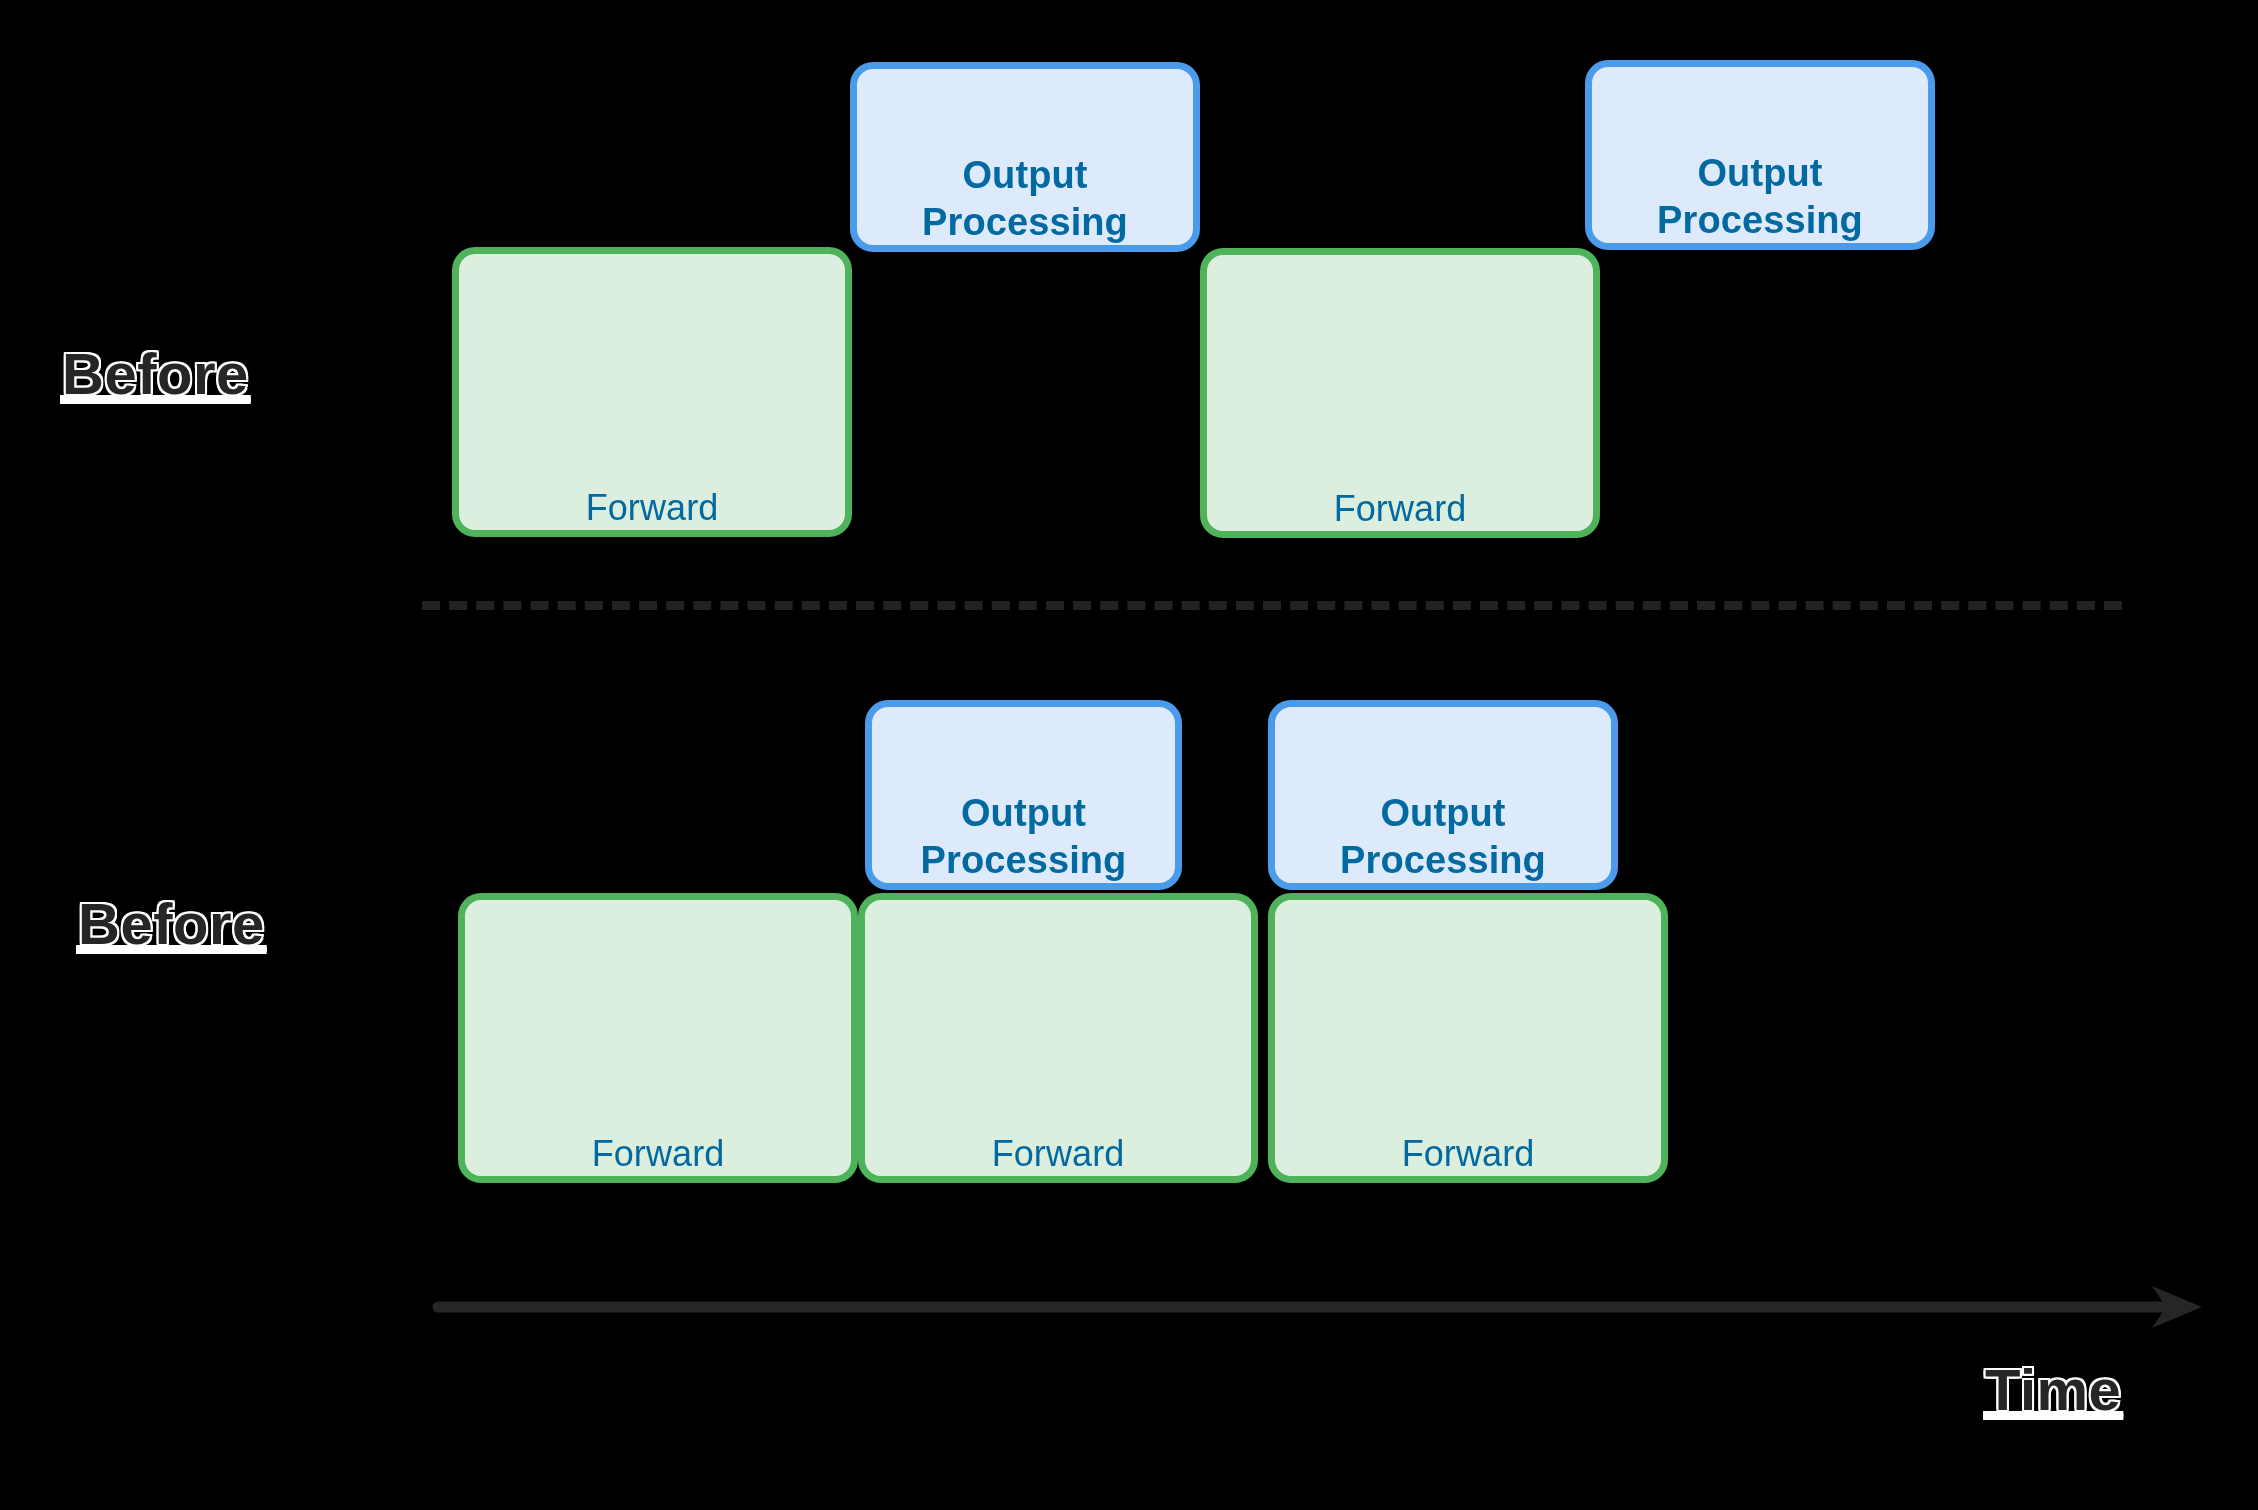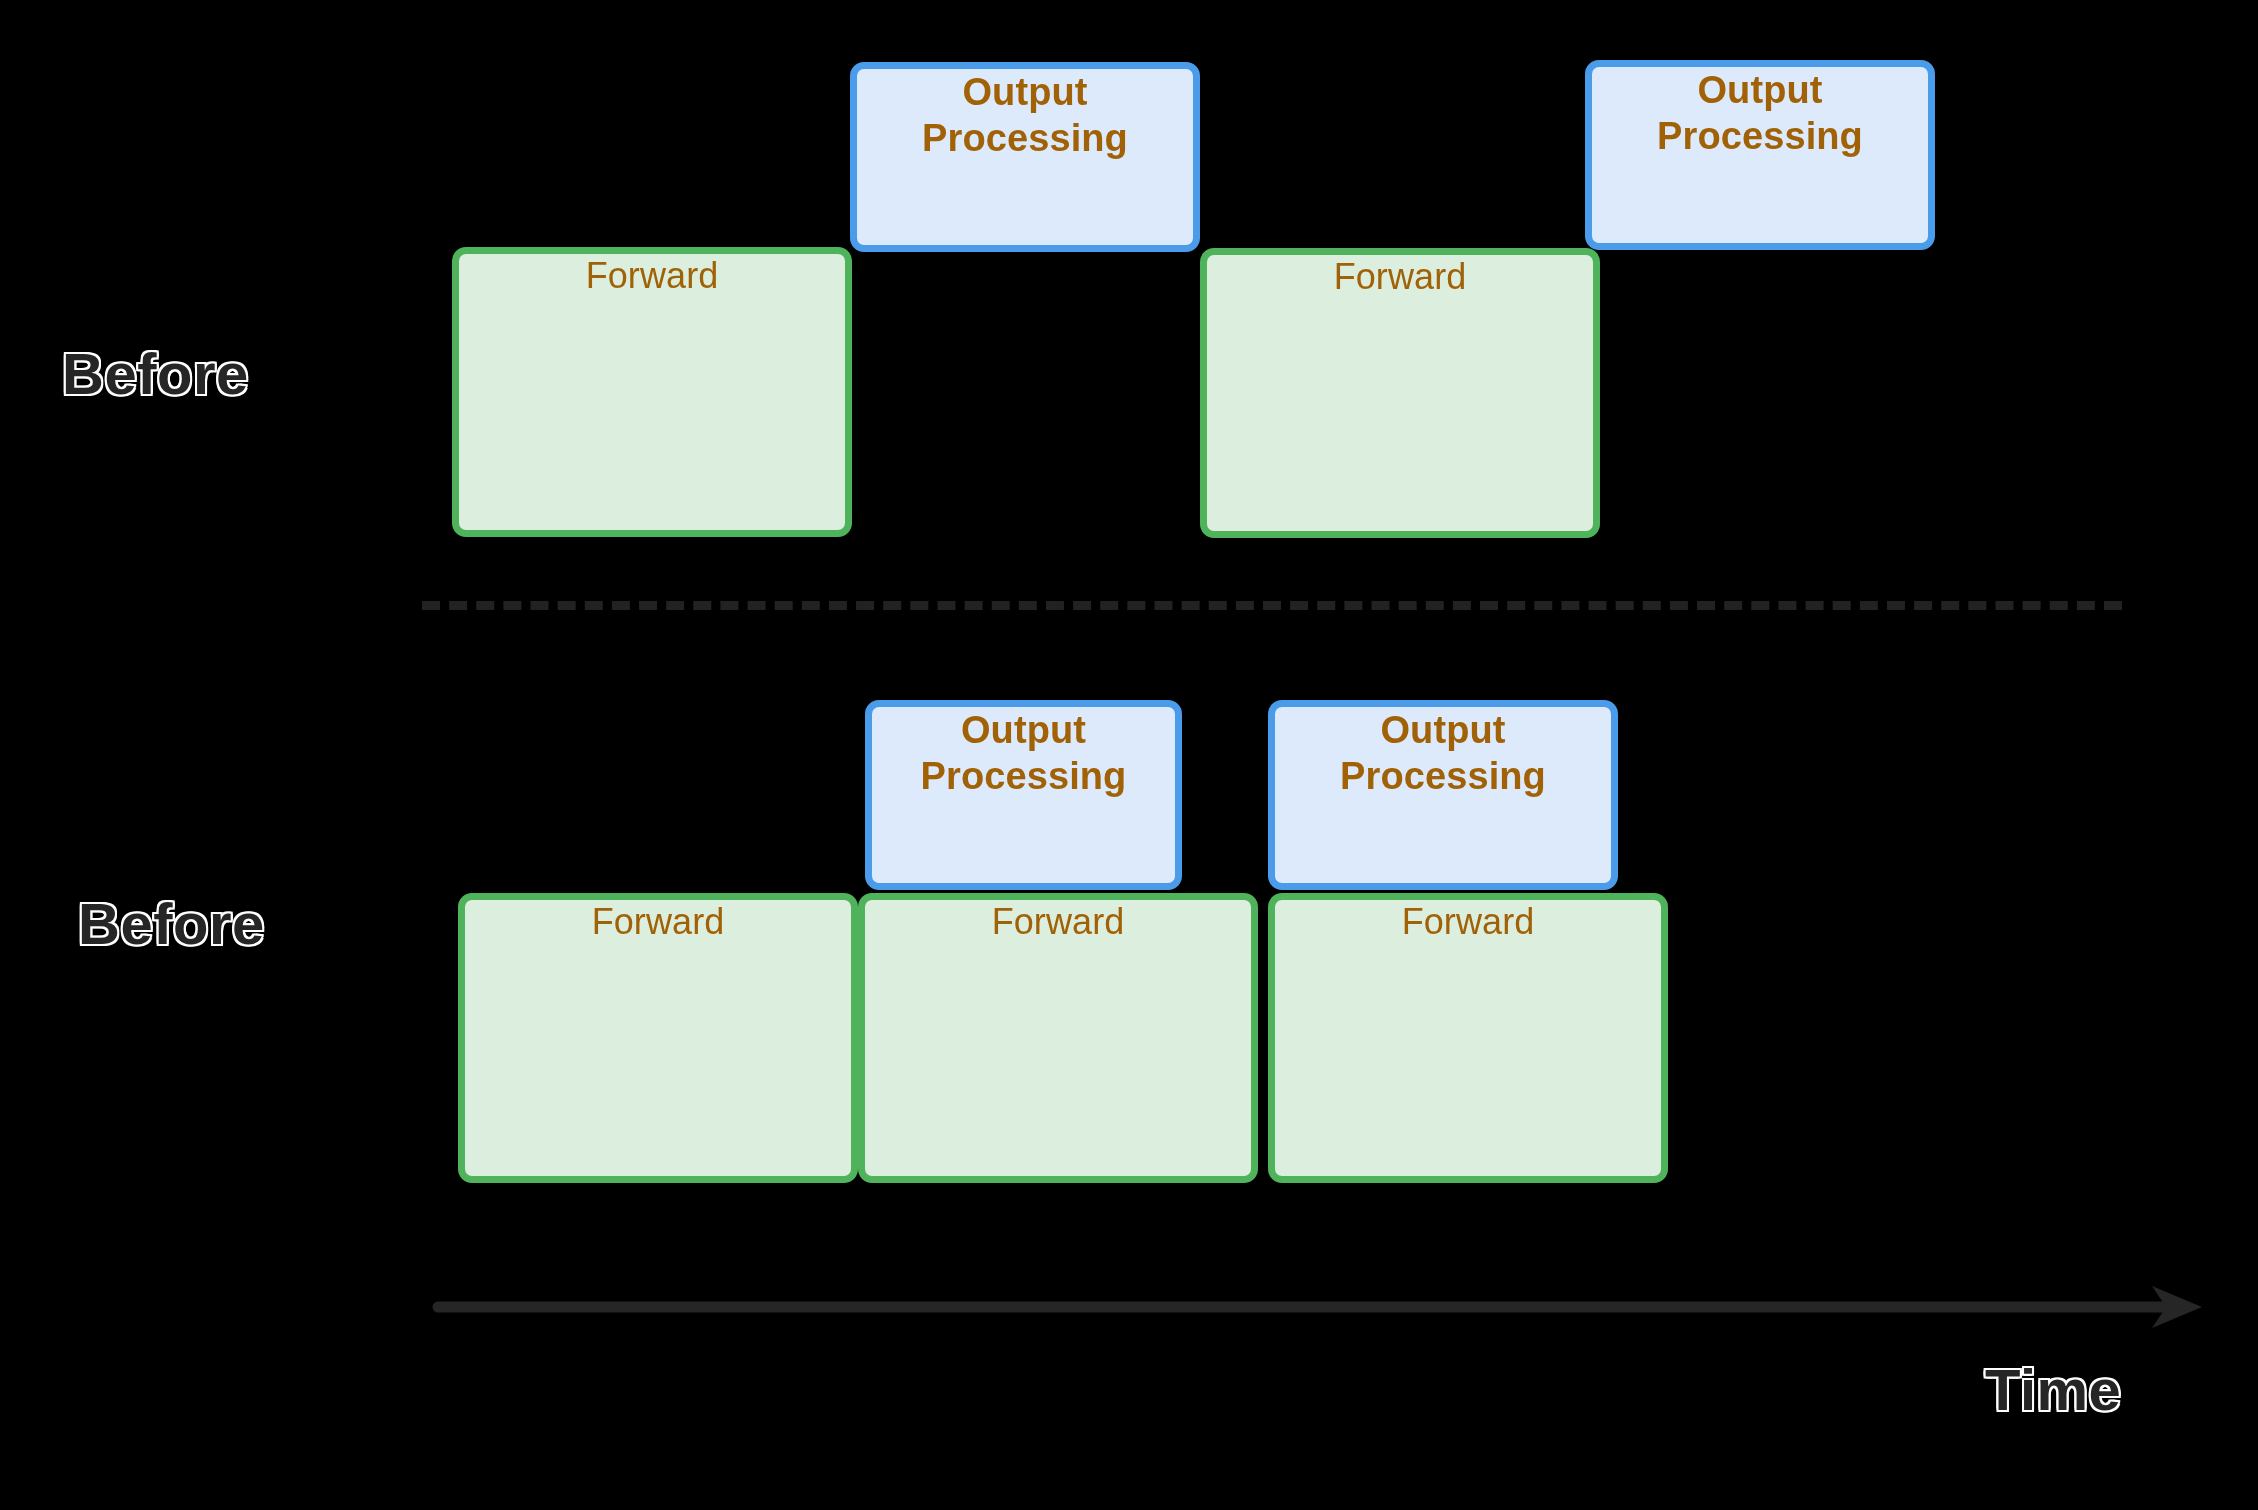--- a/index.html
+++ b/index.html
@@ -17,30 +17,30 @@
     height: 1510px;
     background: #000000;
     overflow: hidden;
   }
 
   
   .box {
     position: absolute;
     box-sizing: border-box;
     display: flex;
-    align-items: flex-start;
+    align-items: flex-end;
     justify-content: center;
     text-align: center;
-    border-radius: 14px;
+    border-radius: 23px;
     border-style: solid;
     border-width: 7px;
     font-weight: 500;
     line-height: 1.22;
     letter-spacing: 0.1px;
-    color: #a16207;
+    color: #0369a1;
   }
   .box.forward {
     background: #dcefdf;
     border-color: #4fb35c;
     font-size: 36px;
   }
   .box.output {
     background: #ddeafb;
     border-color: #4a9ceb;
     font-size: 38px;
@@ -64,20 +64,21 @@
     -webkit-text-stroke: 3px #ffffff;
     paint-order: stroke fill;
     text-shadow:
       -2px -2px 0 #ffffff,  2px -2px 0 #ffffff,
       -2px  2px 0 #ffffff,  2px  2px 0 #ffffff,
       -2px  0   0 #ffffff,  2px  0   0 #ffffff,
        0   -2px 0 #ffffff,  0    2px 0 #ffffff;
   }
   .outline-label .fill {
     position: relative;
+    text-decoration: underline;
   }
 
   
   .divider {
     position: absolute;
     height: 0;
     border-top: 9px dashed #222222;
   }
 
   

